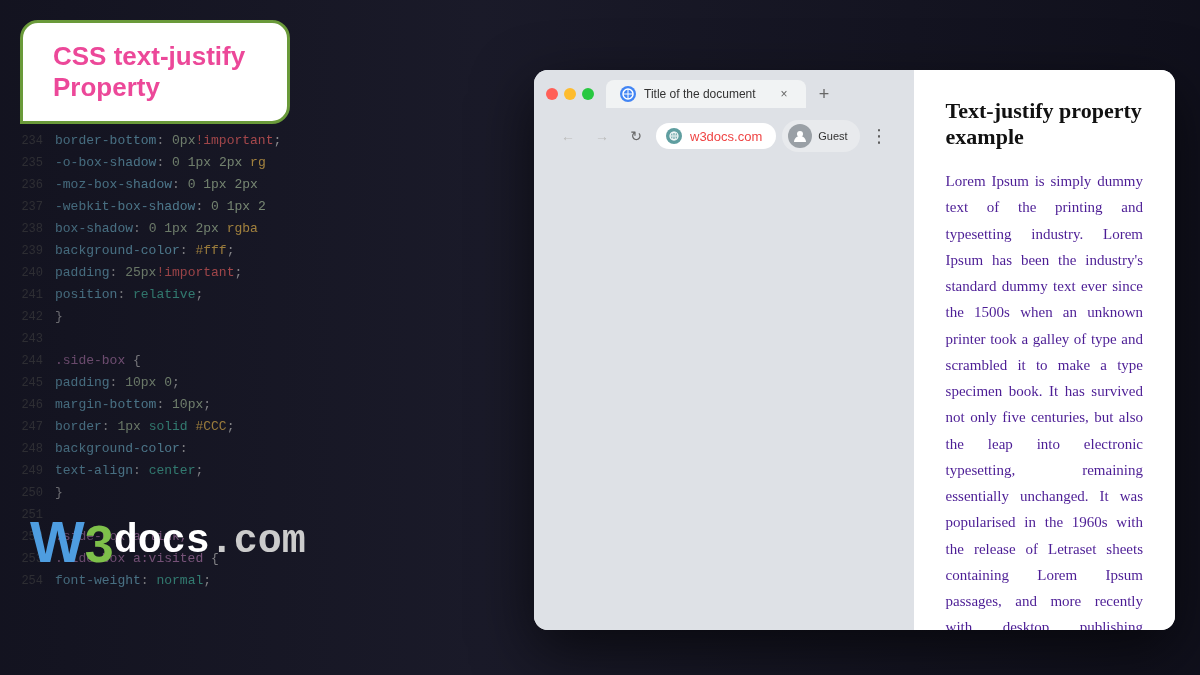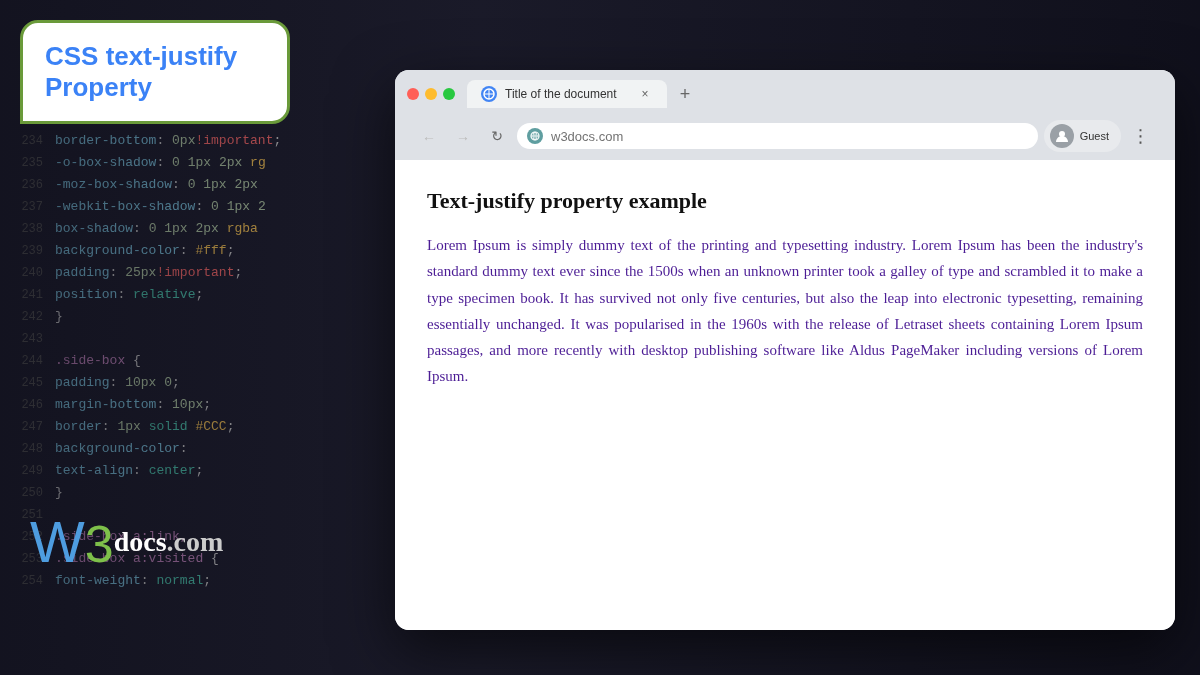--- a/index.html
+++ b/index.html
@@ -70,71 +70,72 @@
       background: white;
       border-radius: 18px 18px 18px 0;
       padding: 18px 22px;
       max-width: 270px;
       border: 3px solid #6a9a3a;
     }
 
     .title-bubble h1 {
       font-size: 26px;
       font-weight: 900;
-      color: #3b82f6;
+      color: #ec4899;
       line-height: 1.2;
       font-family: Arial Black, sans-serif;
+      margin-left: 8px;
     }
 
     
     .logo-area {
       position: absolute;
       bottom: 100px;
       left: 30px;
       display: flex;
       align-items: center;
       gap: 0;
     }
 
     .logo-w3 {
       font-size: 52px;
-      font-weight: 400;
+      font-weight: 700;
       font-family: Arial Black, sans-serif;
       color: #4e9de0;
     }
 
     .logo-w3 .w-letter {
       color: #4e9de0;
       font-size: 58px;
     }
 
     .logo-w3 .three {
       color: #7ec04a;
     }
 
     .logo-docs {
-      font-size: 28px;
+      font-size: 40px;
       font-weight: 900;
       color: white;
-      font-family: Liberation Serif, serif;
+      font-family: Liberation Mono, monospace;
     }
 
     
     .browser {
       position: absolute;
       top: 70px;
       right: 25px;
-      width: 780px;
+      width: 641px;
       height: 560px;
       background: #f1f3f4;
       border-radius: 14px;
       box-shadow: 0 20px 60px rgba(0,0,0,0.6);
       overflow: hidden;
       display: flex;
-      flex-direction: column;
+      flex-direction: row;
     }
 
     
     .browser-chrome {
       background: #dee1e6;
       padding: 10px 12px 0;
       display: flex;
       flex-direction: column;
       gap: 6px;
     }
@@ -264,21 +265,21 @@
       align-items: center;
       justify-content: center;
       font-size: 9px;
       color: white;
       flex-shrink: 0;
     }
 
     .address-text {
       flex: 1;
       font-size: 13px;
-      color: #737373;
+      color: #ef4444;
     }
 
     .profile-btn {
       display: flex;
       align-items: center;
       gap: 6px;
       background: #e8eaed;
       border-radius: 20px;
       padding: 4px 12px 4px 6px;
       cursor: pointer;

